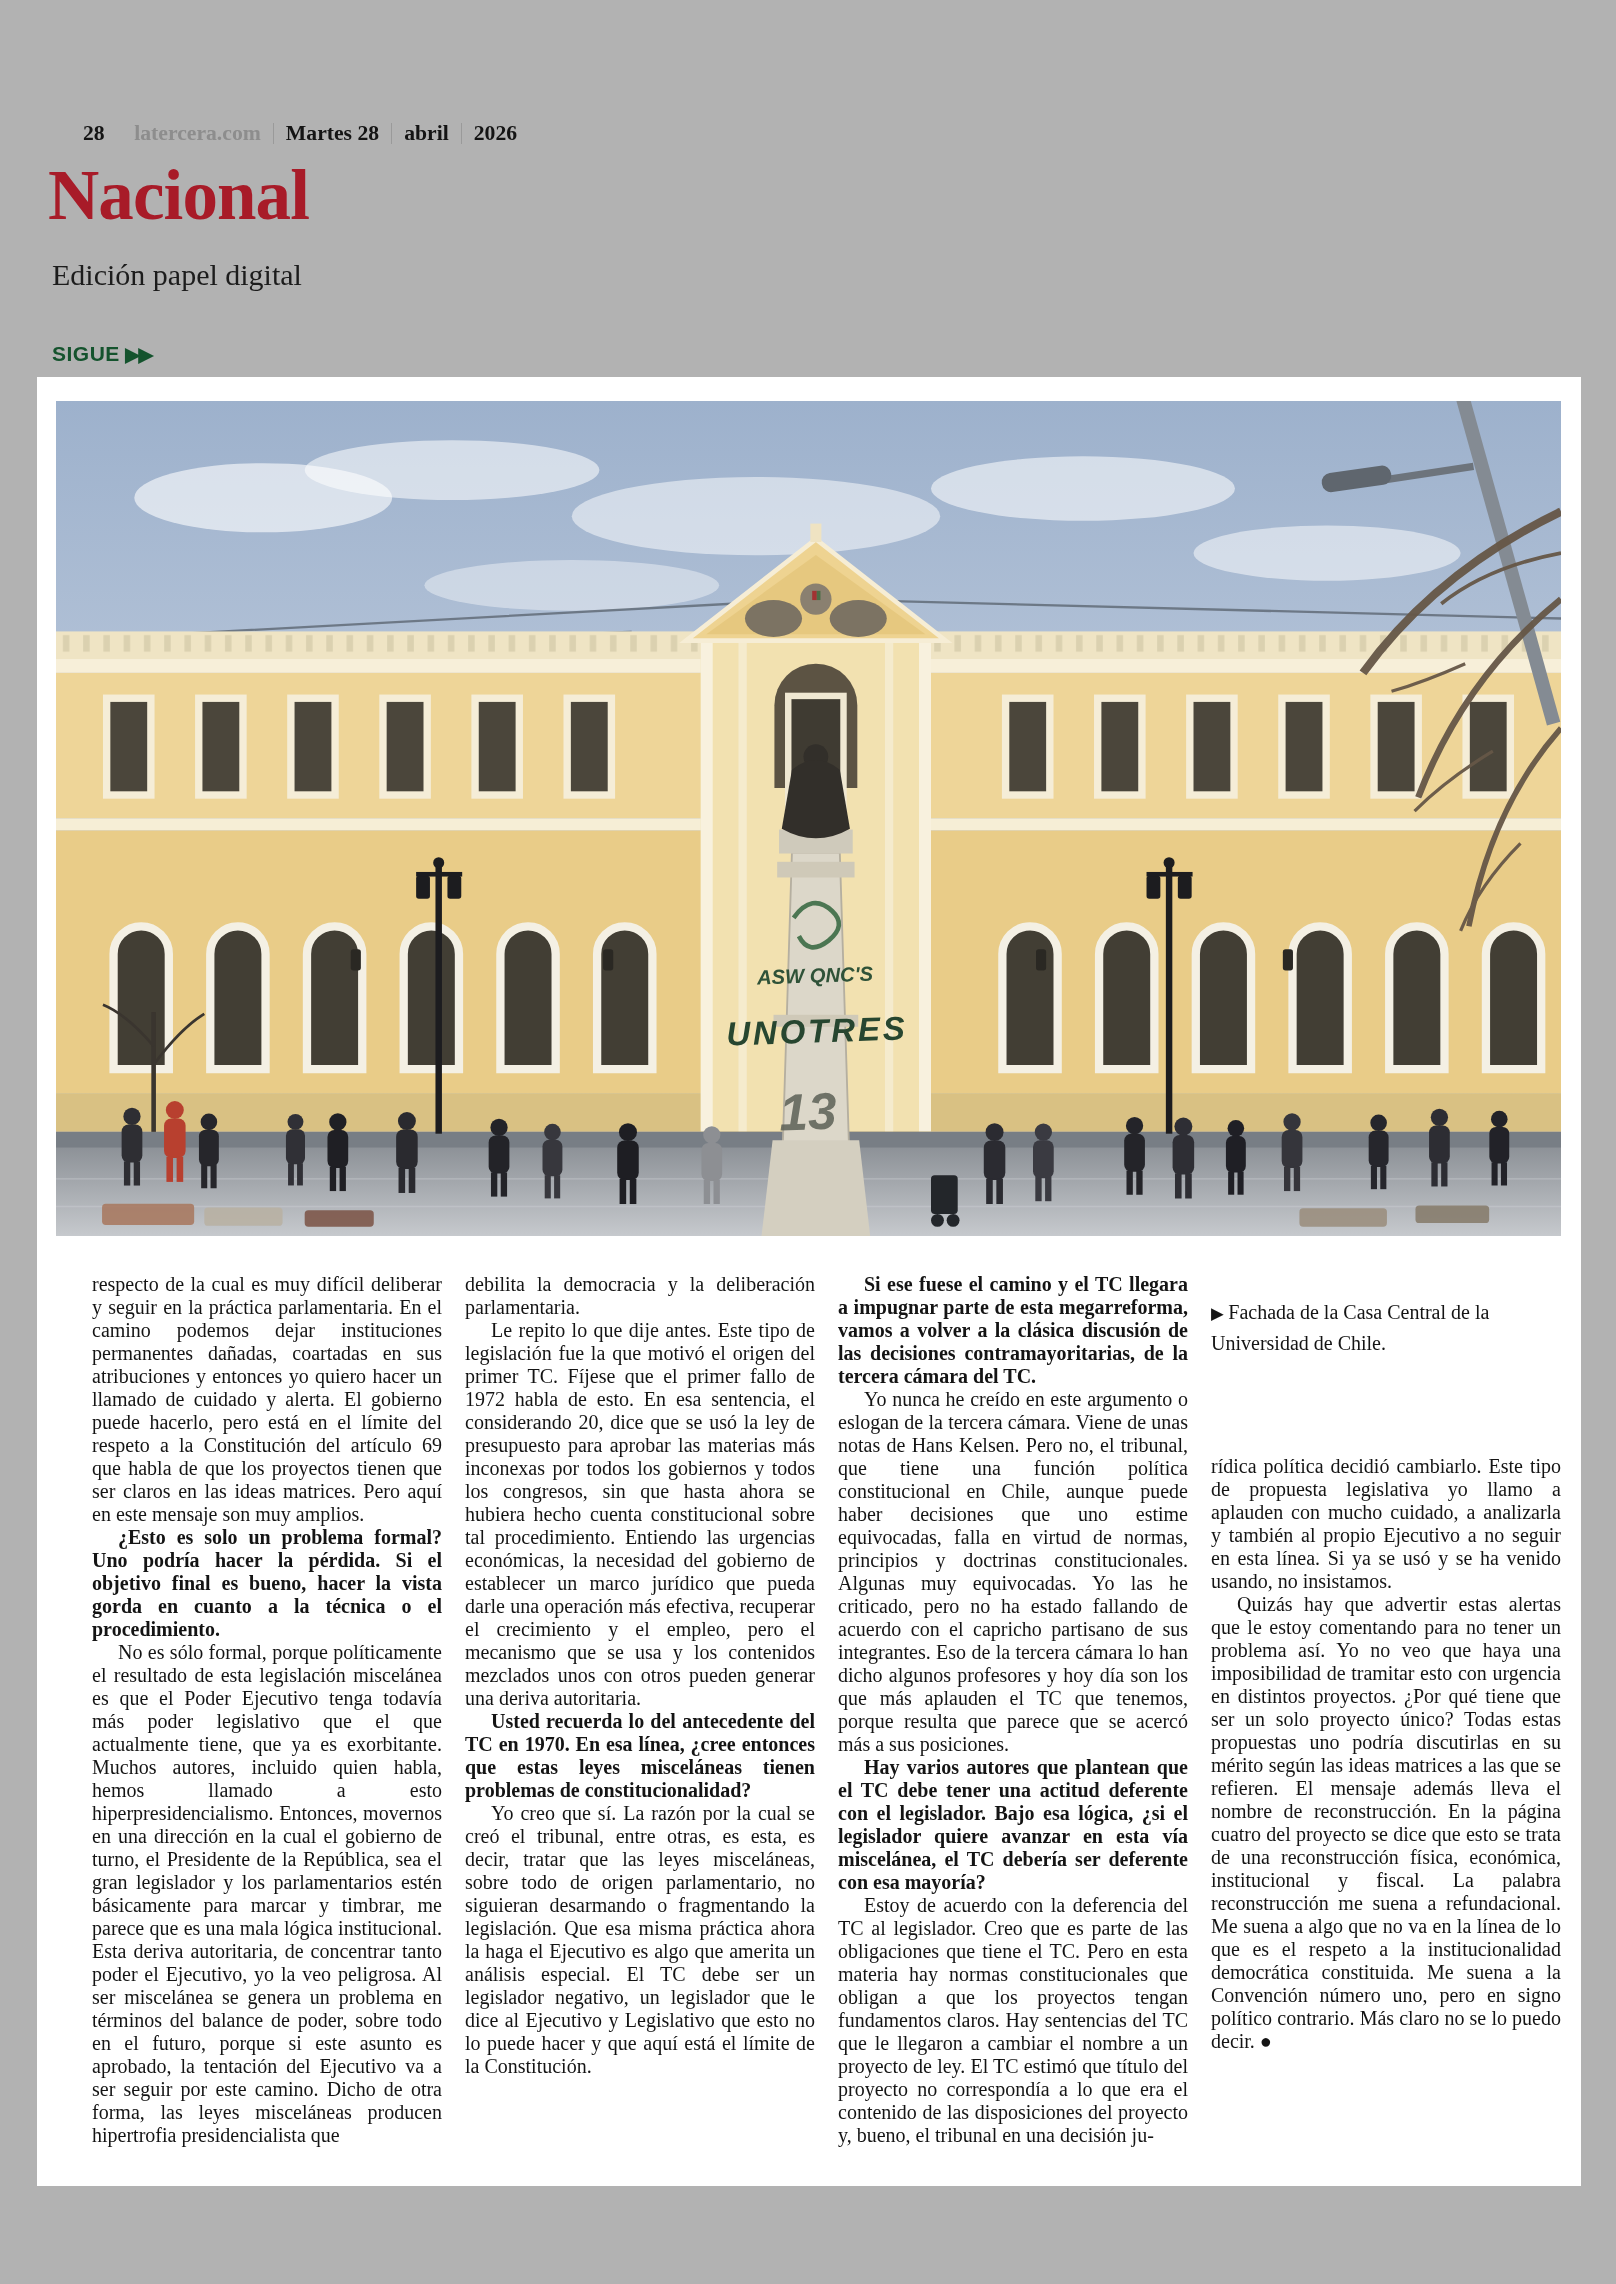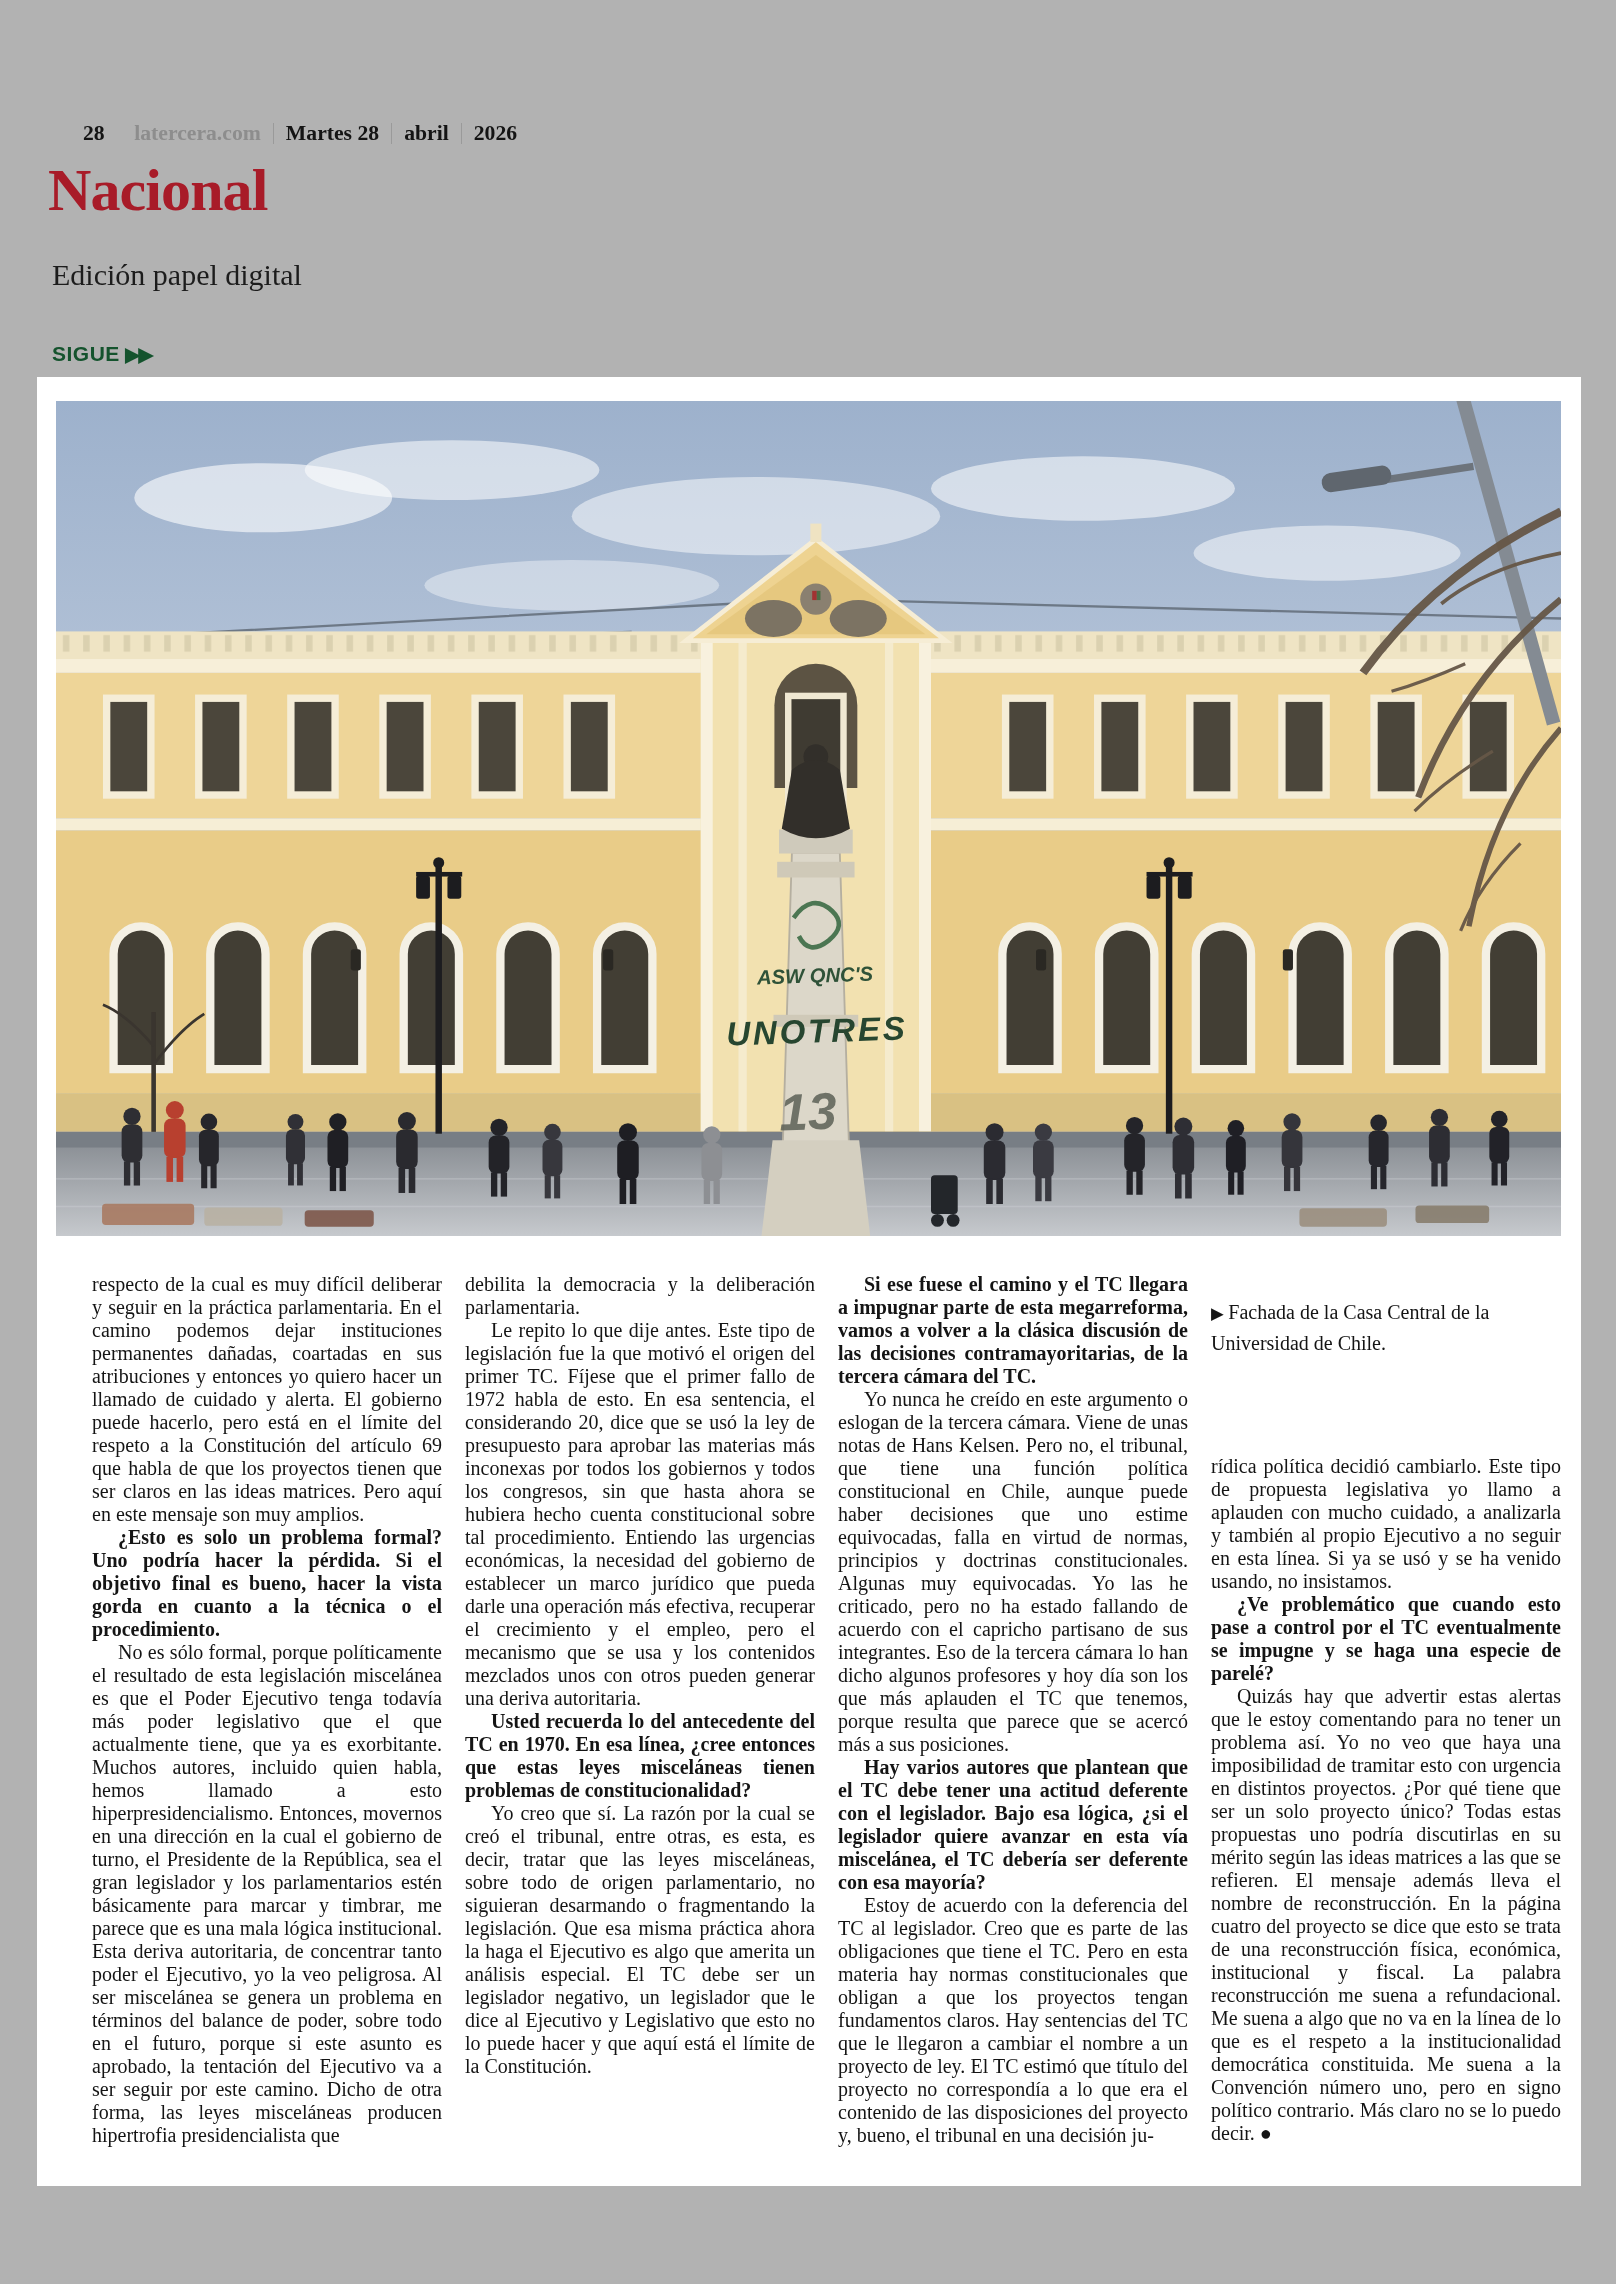--- a/index.html
+++ b/index.html
@@ -17,21 +17,21 @@
     font-size:21.7px;font-weight:bold;white-space:nowrap;
   }
   .masthead .pgnum{margin-right:29.5px;margin-left:31px;}
   .masthead .site{color:#8d8d8d;}
   .masthead .sep{
     display:inline-block;width:0;height:21px;
     border-left:1.4px solid #9a9a9a;margin:0 12px;vertical-align:-3.7px;
   }
   .section-title{
     position:absolute;left:48px;top:160px;
-    font-size:60px;font-weight:bold;color:#a81b28;
+    font-size:71px;font-weight:bold;color:#a81b28;
     letter-spacing:-0.9px;line-height:1;
   }
   .section-sub{
     position:absolute;left:52px;top:258px;
     font-size:30px;color:#1c1c1c;line-height:1.1;
   }
   .sigue{
     position:absolute;left:52px;top:342px;
     font-family:"Liberation Sans", sans-serif;
     font-weight:800;font-size:21px;letter-spacing:0.5px;color:#14532d;
@@ -289,19 +289,18 @@
         <p class=" ind">Yo nunca he creído en este argumento o eslogan de la tercera cámara. Viene de unas notas de Hans Kelsen. Pero no, el tribunal, que tiene una función política constitucional en Chile, aunque puede haber decisiones que uno estime equivocadas, falla en virtud de normas, principios y doctrinas constitucionales. Algunas muy equivocadas. Yo las he criticado, pero no ha estado fallando de acuerdo con el capricho partisano de sus integrantes. Eso de la tercera cámara lo han dicho algunos profesores y hoy día son los que más aplauden el TC que tenemos, porque resulta que parece que se acercó más a sus posiciones.</p>
         <p class="q ind">Hay varios autores que plantean que el TC debe tener una actitud deferente con el legislador. Bajo esa lógica, ¿si el legislador quiere avanzar en esta vía miscelánea, el TC debería ser deferente con esa mayoría?</p>
         <p class=" ind">Estoy de acuerdo con la deferencia del TC al legislador. Creo que es parte de las obligaciones que tiene el TC. Pero en esta materia hay normas constitucionales que obligan a que los proyectos tengan fundamentos claros. Hay sentencias del TC que le llegaron a cambiar el nombre a un proyecto de ley. El TC estimó que título del proyecto no correspondía a lo que era el contenido de las disposiciones del proyecto y, bueno, el tribunal en una decisión ju-</p>
       </div>
     <div class="col">
       <div class="photo-caption">
         <span class="arrow">▶</span><span>Fachada de la Casa Central de la Universidad de Chile.</span>
       </div>
       <div>
           <p class="">rídica política decidió cambiarlo. Este tipo de propuesta legislativa yo llamo a aplauden con mucho cuidado, a analizarla y también al propio Ejecutivo a no seguir en esta línea. Si ya se usó y se ha venido usando, no insistamos.</p>
-          <p class="q ind">¿Ve problemático que cuando esto pase a control por el TC eventualmente se impugne y se haga una especie de parelé?</p>
           <p class=" ind">Quizás hay que advertir estas alertas que le estoy comentando para no tener un problema así. Yo no veo que haya una imposibilidad de tramitar esto con urgencia en distintos proyectos. ¿Por qué tiene que ser un solo proyecto único? Todas estas propuestas uno podría discutirlas en su mérito según las ideas matrices a las que se refieren. El mensaje además lleva el nombre de reconstrucción. En la página cuatro del proyecto se dice que esto se trata de una reconstrucción física, económica, institucional y fiscal. La palabra reconstrucción me suena a refundacional. Me suena a algo que no va en la línea de lo que es el respeto a la institucionalidad democrática constituida. Me suena a la Convención número uno, pero en signo político contrario. Más claro no se lo puedo decir. ●</p>
         </div>
     </div>
   </div>
 </div>
 
 
 </body></html>

